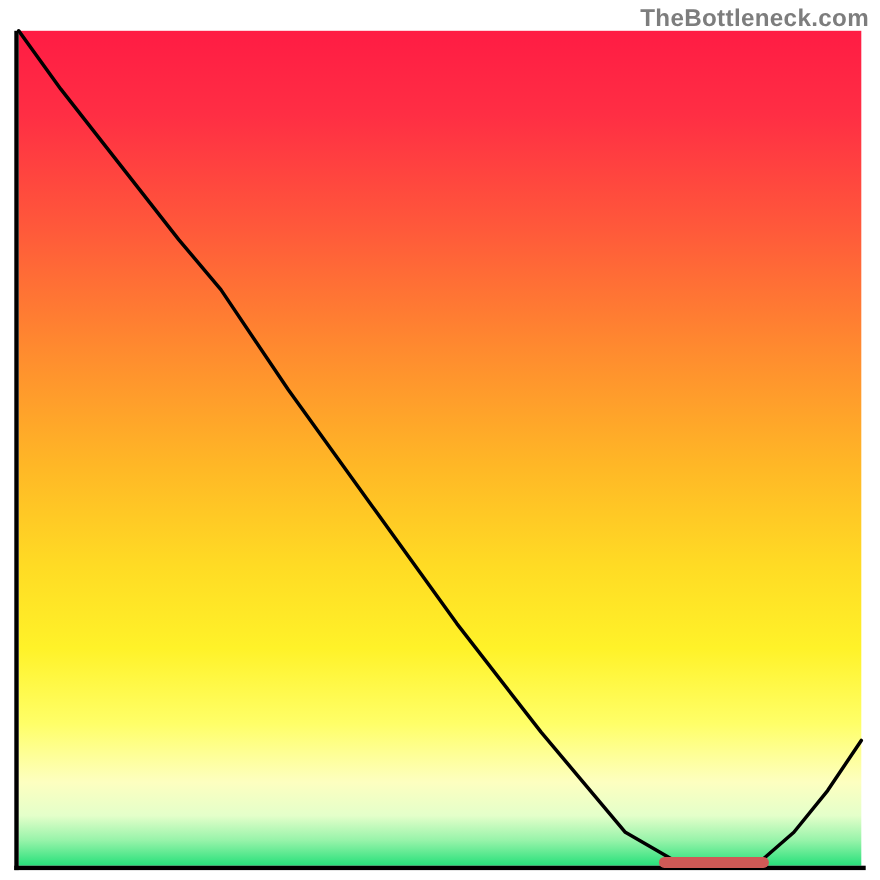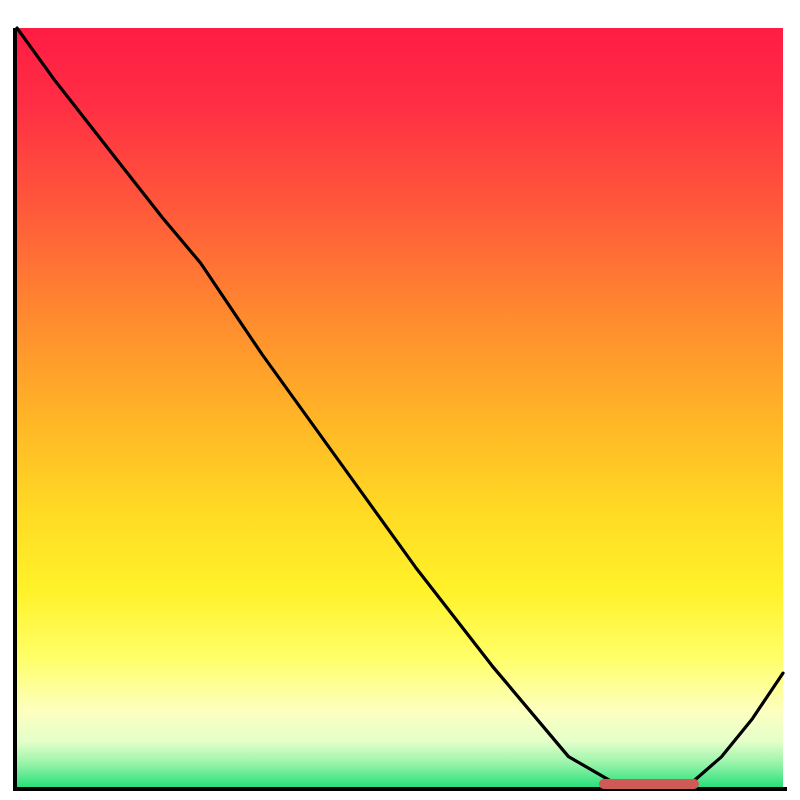--- a/index.html
+++ b/index.html
@@ -77,20 +77,21 @@
     height: 10px;
     border-radius: 5px;
     background: #cf5a56;
   }
 </style>
 </head>
 <body>
 
 <div class="frame">
 
+  <div class="watermark">TheBottleneck.com</div>
 
   <div class="plot-outer">
     <div class="plot-inner"></div>
   </div>
 
   <div class="axis-left"></div>
   <div class="axis-bottom"></div>
 
   <svg class="curve" viewBox="0 0 766 759" preserveAspectRatio="none">
     <path id="curve-path" fill="none" stroke-width="3.2" stroke-linejoin="round" stroke-linecap="round" stroke="#000000" d="M 0.0 0.0 L 38.3 53.1 L 91.9 121.4 L 145.5 189.8 L 183.8 235.3 L 245.1 326.4 L 321.7 432.6 L 398.3 538.9 L 474.9 637.6 L 551.5 728.6 L 597.5 755.2 L 628.1 759.0 L 674.1 755.2 L 704.7 728.6 L 735.4 690.7 L 766.0 645.1"></path>

